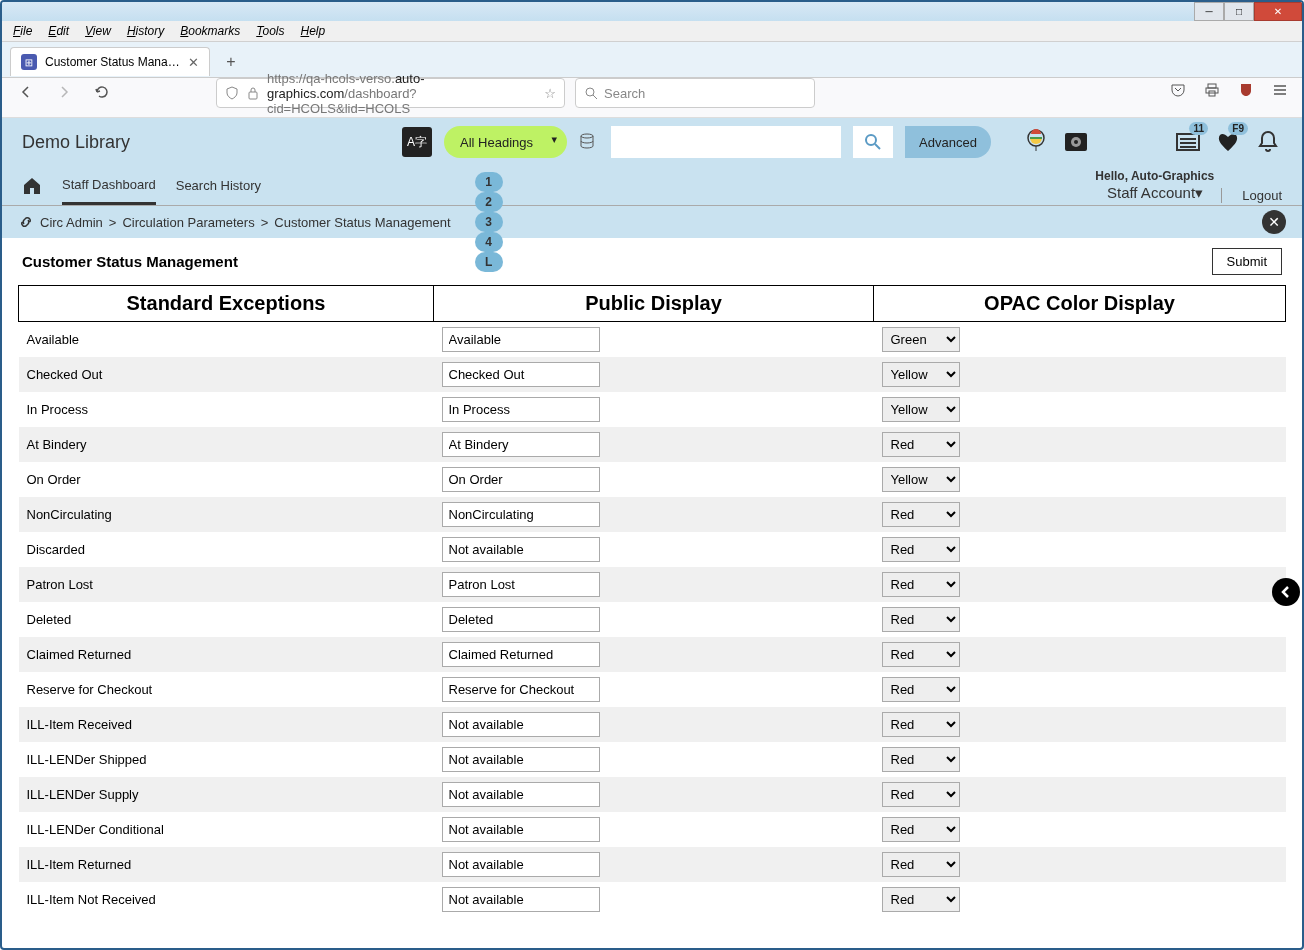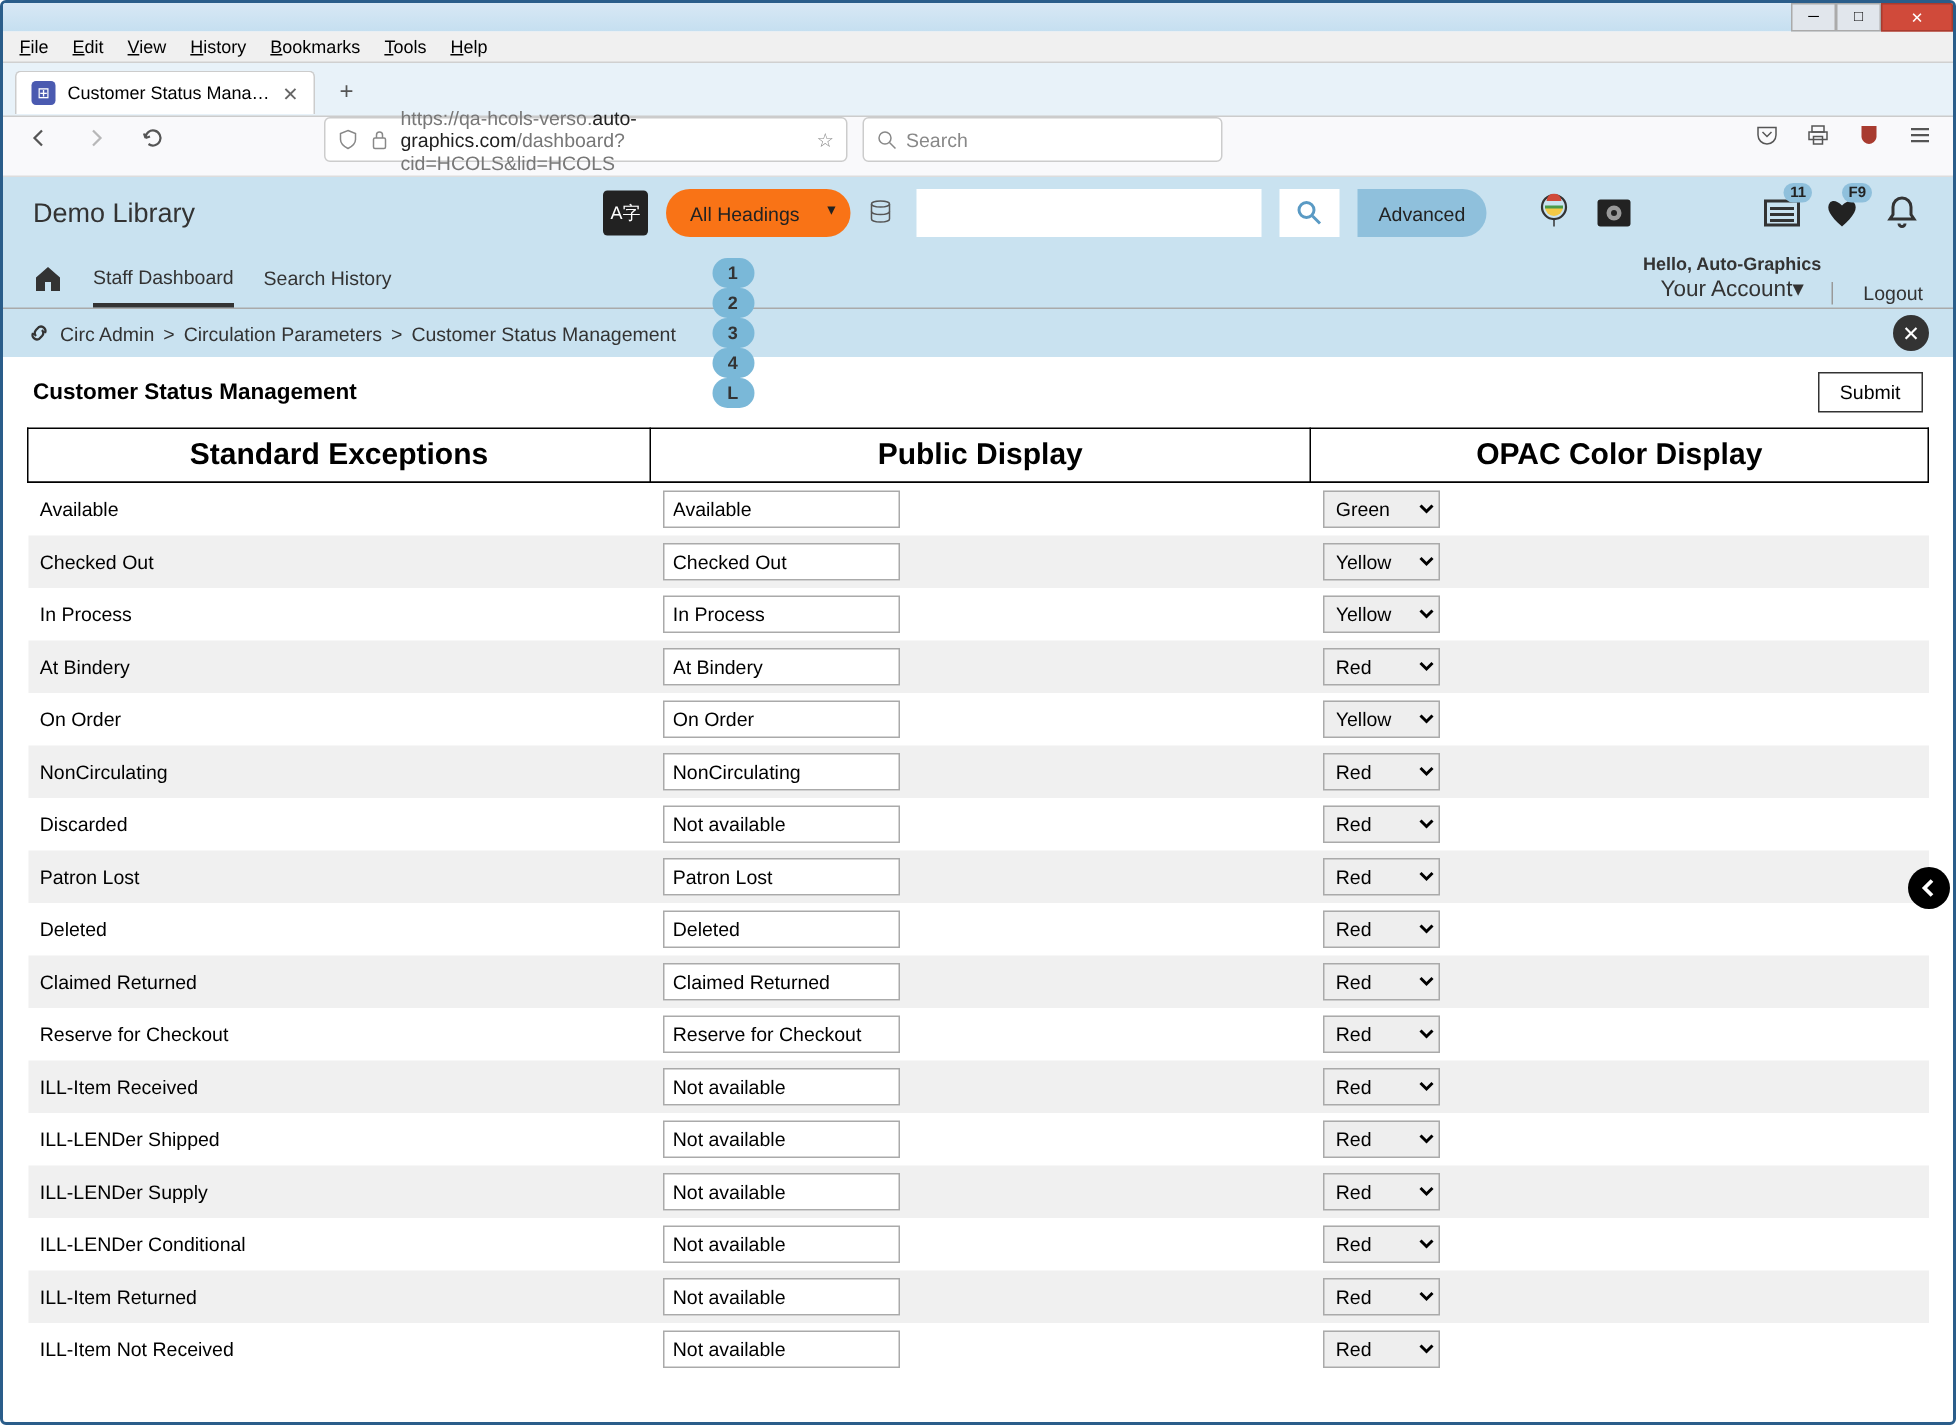--- a/index.html
+++ b/index.html
@@ -6,21 +6,21 @@
 body { font-family: "Segoe UI", Tahoma, sans-serif; font-size:13px; background:#fff; width:1304px; height:950px; overflow:hidden; border:2px solid #2a5d8a; border-radius:4px; }
 
 
 .titlebar { height:19px; background:linear-gradient(to bottom,#d8e8f5,#c5dff0); display:flex; align-items:center; justify-content:flex-end; padding:0 0; }
 .winbtns { display:flex; gap:0; }
 .winbtn { width:30px; height:19px; display:flex; align-items:center; justify-content:center; font-size:10px; background:#e1e6ec; border:1px solid #aaa; cursor:pointer; }
 .winbtn.close { background:#d04a3a; color:#fff; border-color:#a83b2f; width:48px; }
 
 
 .menubar { height:21px; background:#f0f0f0; display:flex; align-items:center; padding:0 4px; gap:2px; border-bottom:1px solid #d0d0d0;}
-.menubar span { padding:18px 7px; cursor:pointer; font-size:12px; }
+.menubar span { padding:18px 7px; cursor:pointer; font-size:12px;font-style:italic; }
 .menubar span u { text-decoration:underline; }
 
 
 .tabstrip { height:36px; background:#e8f2f9; display:flex; align-items:center; padding:4px 8px 0; gap:8px; border-bottom:1px solid #ccc;}
 .tab { display:flex; align-items:center; gap:8px; background:#fff; border:1px solid #ccc; border-bottom:none; border-radius:4px 4px 0 0; padding:6px 10px; font-size:12px; max-width:200px;}
 .tab .favicon { width:16px; height:16px; background:#4a5ab0; border-radius:3px; display:flex; align-items:center; justify-content:center; color:#fff; font-size:10px;}
 .tab .title { white-space:nowrap; overflow:hidden; text-overflow:ellipsis; flex:1; }
 .tab .x { font-size:13px; color:#666; cursor:pointer; }
 .newtab { width:26px; height:26px; display:flex; align-items:center; justify-content:center; font-size:16px; color:#555; cursor:pointer; border-radius:4px;}
 
@@ -31,21 +31,21 @@
 .urlfield .bold{color:#222;}
 .urlfield .star{margin-left:auto; color:#888;}
 .searchfield { width:240px; height:30px; background:#fff; border:1px solid #ccc; border-radius:4px; display:flex; align-items:center; padding:0 8px; gap:6px; color:#888;}
 .iconbtn { width:24px; height:24px; display:flex; align-items:center; justify-content:center; color:#555; cursor:pointer;}
 
 
 .appheader { height:48px; background:#c9e2f0; display:flex; align-items:center; padding:0 20px; gap:12px;}
 .appheader .brand { font-size:18px; color:#333; font-weight:500;}
 .hdrbox { height:32px; display:flex; align-items:center; }
 .langbtn{ width:30px; height:30px; background:#222; color:#fff; display:flex; align-items:center; justify-content:center; border-radius:3px; font-size:12px; margin-left:260px;}
-.allhead { background:#f97316; border-radius:16px; padding:0 34px 0 16px; color:#222; position:relative; cursor:pointer;justify-content:center;}
+.allhead { background:#bef264; border-radius:16px; padding:0 34px 0 16px; color:#222; position:relative; cursor:pointer;justify-content:center;}
 .allhead:after{content:"▾"; position:absolute; right:10px; top:7px; font-size:11px;}
 .dbicon{width:20px;color:#555;}
 .mainsearch{ background:#fff; border:none; width:230px; height:32px; padding:0 8px;}
 .searchbtn{ width:40px; background:#fff; display:flex; align-items:center; justify-content:center; color:#5a9ac4; cursor:pointer;}
 .advbtn{ background:#8fc0dc; padding:0 14px; border-radius:0 16px 16px 0; cursor:pointer; color:#222;}
 .hdricon{ width:28px; height:28px; display:flex; align-items:center; justify-content:center; cursor:pointer; position:relative;}
 .badge{ position:absolute; top:-6px; right:-6px; background:#8fc0dc; color:#222; font-size:10px; border-radius:8px; padding:1px 4px; font-weight:bold;margin-left:44px;}
 
 
 .navrow{ height:40px; background:#c9e2f0; display:flex; align-items:center; padding:0 20px; gap:20px; border-bottom:1px solid #aaa;}
@@ -250,21 +250,21 @@
   <span class="homeicon">
     <svg width="20" height="18" viewBox="0 0 20 18">
         <path d="M2 8 L10 1 L18 8 V17 H12 V11 H8 V17 H2 Z" fill="#333"></path>
       </svg>
   </span>
   <span class="navitem active">Staff Dashboard</span>
   <span class="navitem">Search History</span>
   <div class="rightside">
     <div class="account">
       <div style="font-weight:bold">Hello, Auto-Graphics</div>
-      <div class="big"><span>Your Account</span><span>▾</span></div>
+      <div class="big"><span>Staff Account</span><span>▾</span></div>
     </div>
     <span class="logout">Logout</span>
   </div>
 </div>
 
 <div class="bcrow">
   <span>
     <svg width="16" height="16" viewBox="0 0 16 16">
         <path d="M6 10 a3 3 0 0 1 0 -4 l2 -2 a3 3 0 0 1 4 4 M10 6 a3 3 0 0 1 0 4 l-2 2 a3 3 0 0 1 -4 -4" stroke="#333" fill="none" stroke-width="1.5"></path>
       </svg>

